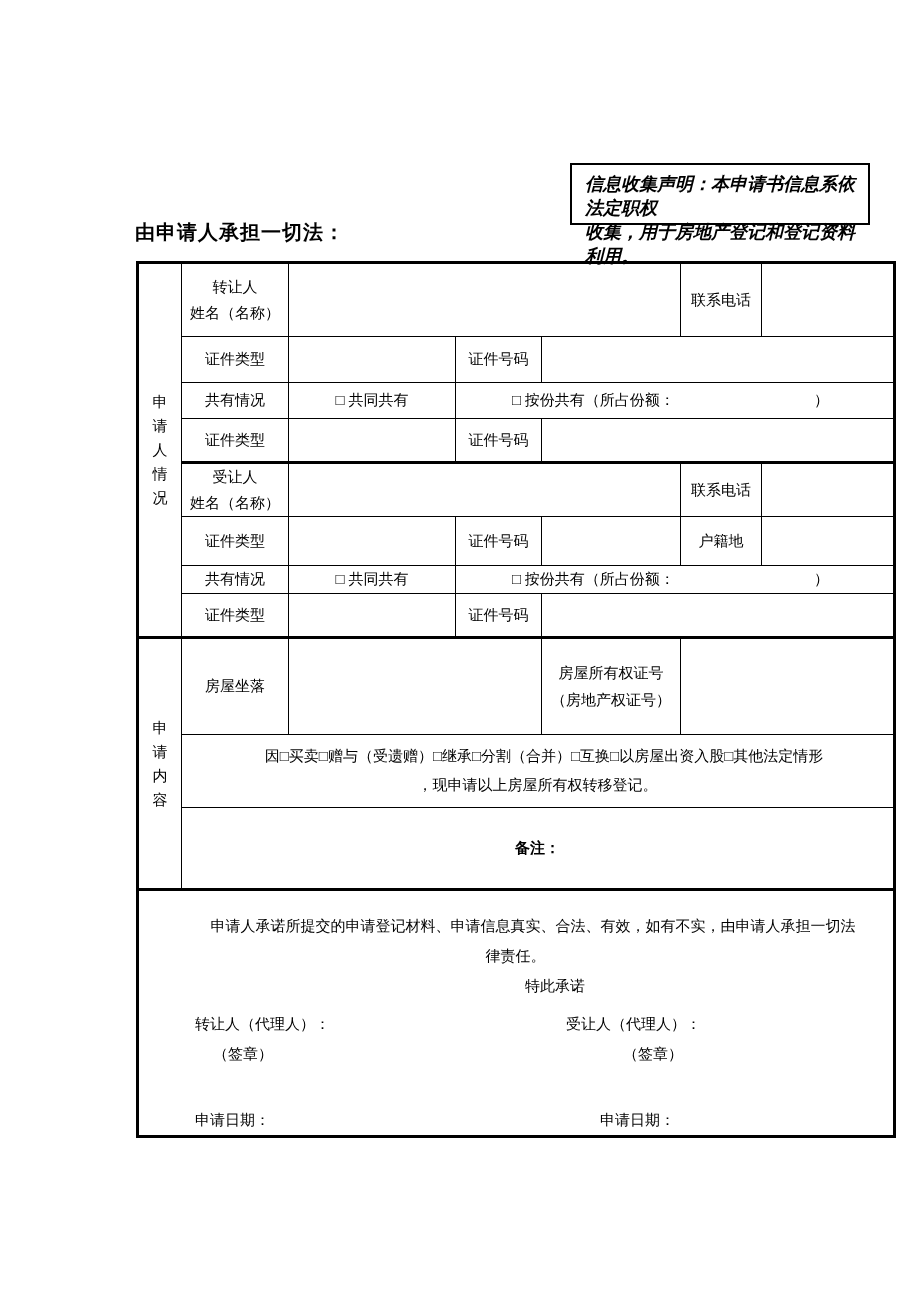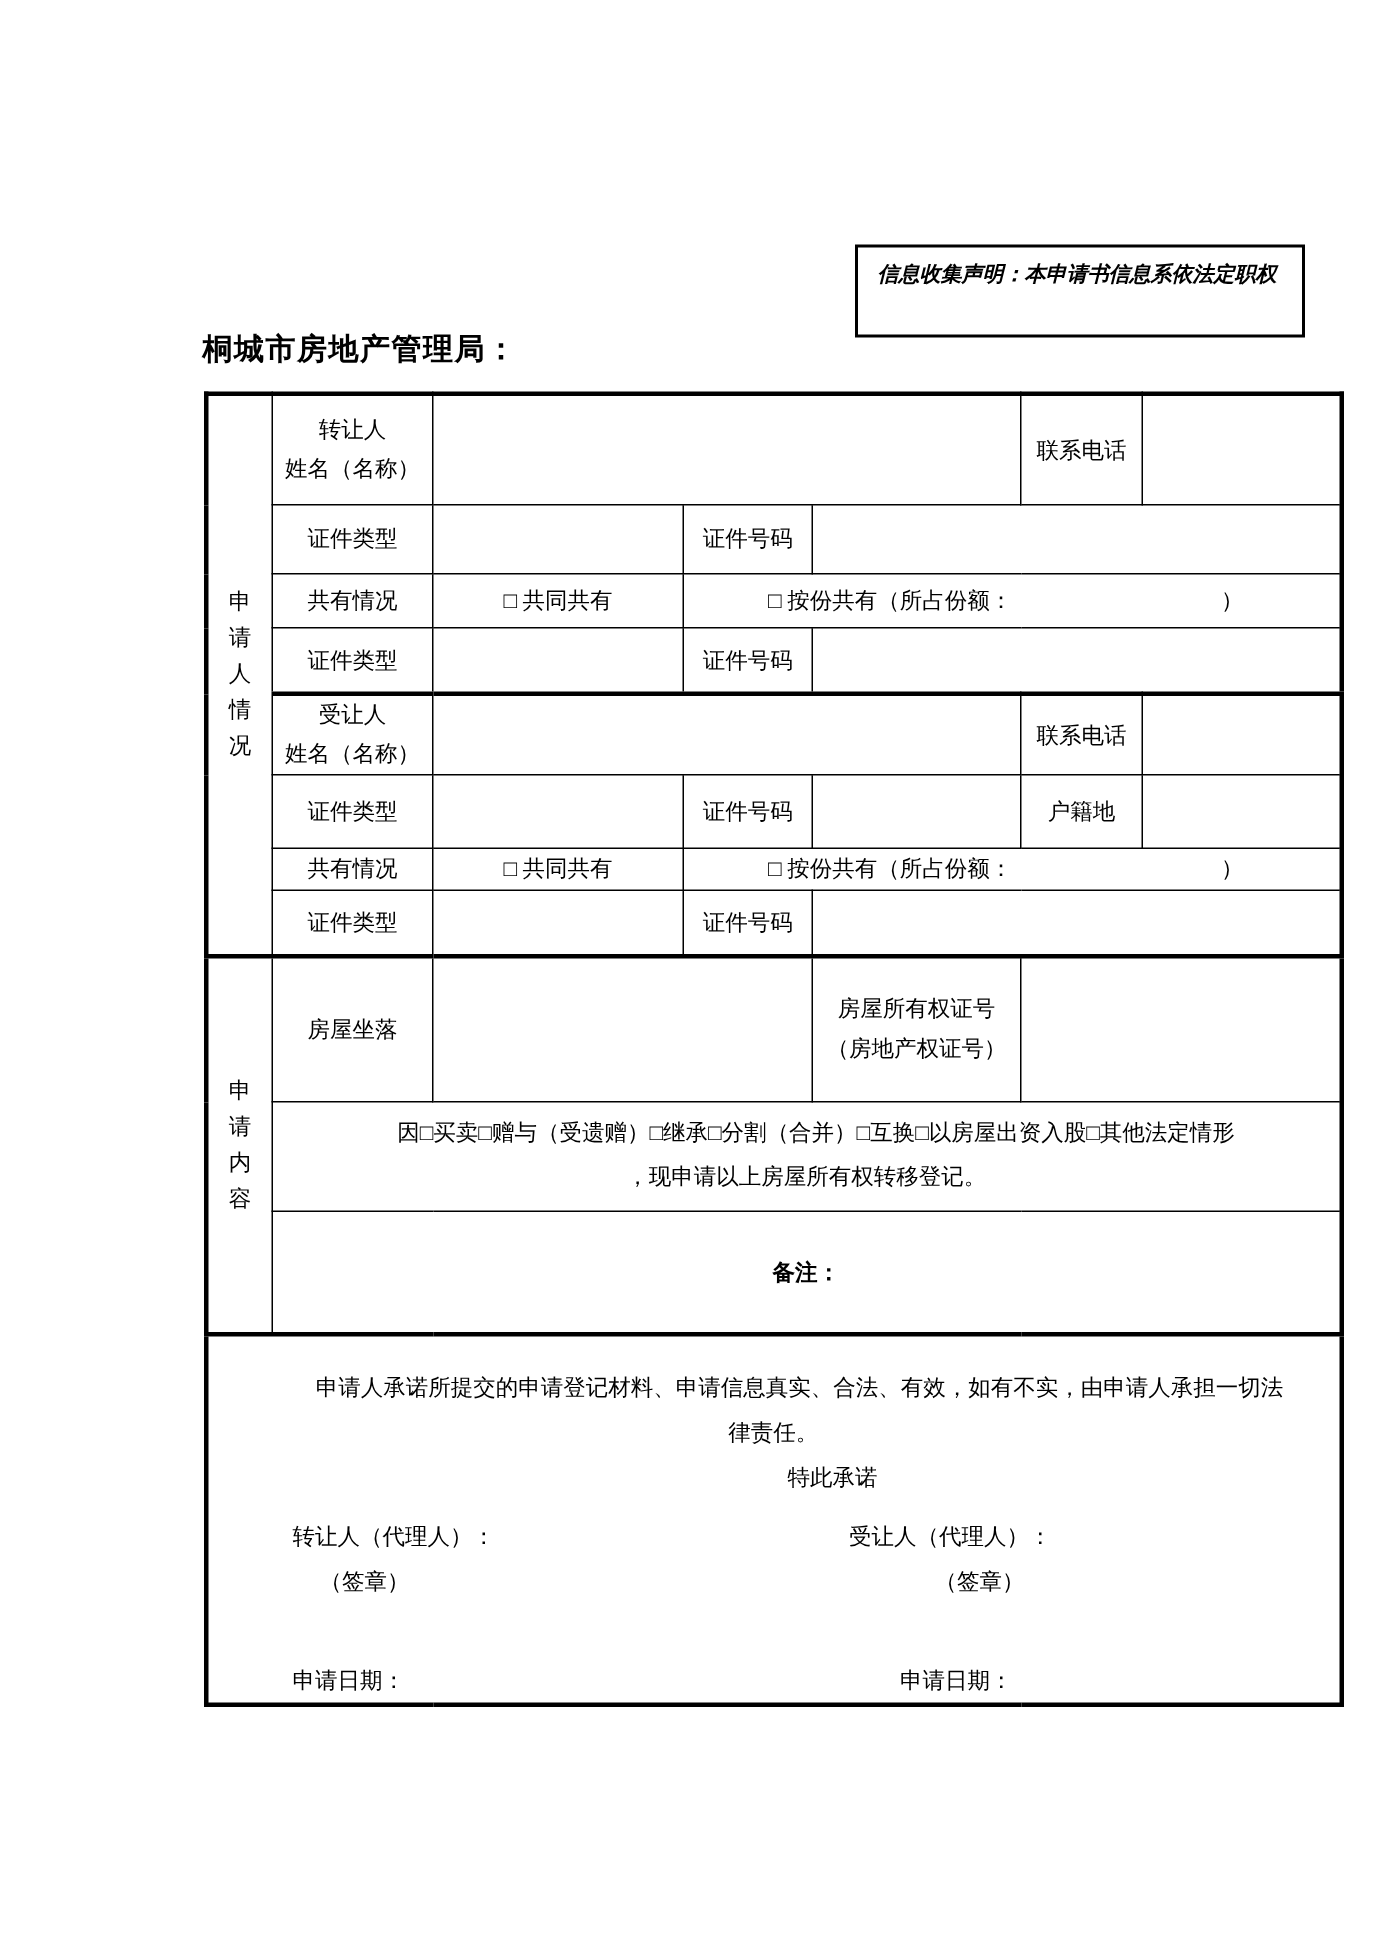--- a/index.html
+++ b/index.html
@@ -11,21 +11,21 @@
     overflow:hidden;
   }
   .doc-title{
     position:absolute;top:103px;left:135px;width:758px;
     text-align:center;font-size:26px;font-weight:bold;letter-spacing:1px;
   }
   .notice-box{
     position:absolute;left:570px;top:163px;width:300px;height:62px;
     border:2px solid #000;box-sizing:border-box;
     padding:7px 6px 16px 13px;
-    font-size:14px;font-weight:bold;font-style:italic;line-height:24px;
+    font-size:18px;font-weight:bold;font-style:italic;line-height:24px;
   }
   .salutation{
     position:absolute;left:135px;top:219px;
     font-size:20px;font-weight:bold;letter-spacing:1px;
   }
   table.form{
     position:absolute;left:136px;top:261px;
     width:757px;border-collapse:collapse;table-layout:fixed;
     border:3px solid #000;
   }
@@ -57,23 +57,24 @@
   .abs{position:absolute;white-space:nowrap;}
 </style>
 </head>
 <body>
 
 <div class="page">
 
 
   <div class="notice-box">
     <div>信息收集声明：本申请书信息系依法定职权</div>
+    <div>收集，用于房地产登记和登记资料利用。</div>
   </div>
 
-  <div class="salutation">桐城市房地产管理局：</div>
+  <div class="salutation">由申请人承担一切法：</div>
 
   <table class="form">
     <colgroup>
       <col style="width:44px">
         <col style="width:107px">
         <col style="width:167px">
       <col style="width:86px">
         <col style="width:139px">
         <col style="width:81px">
         <col style="width:133px">

